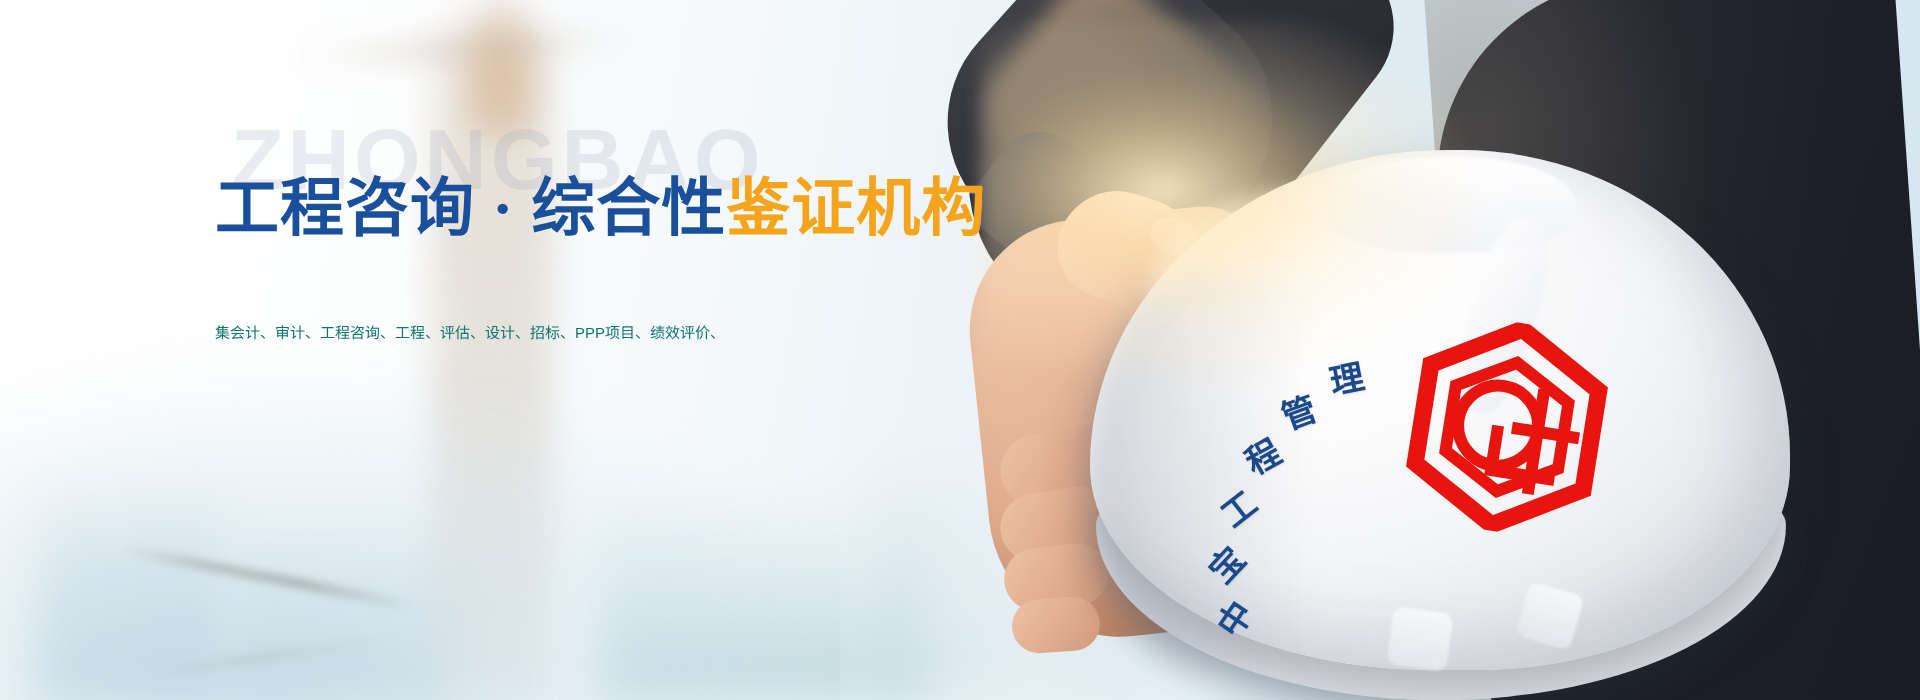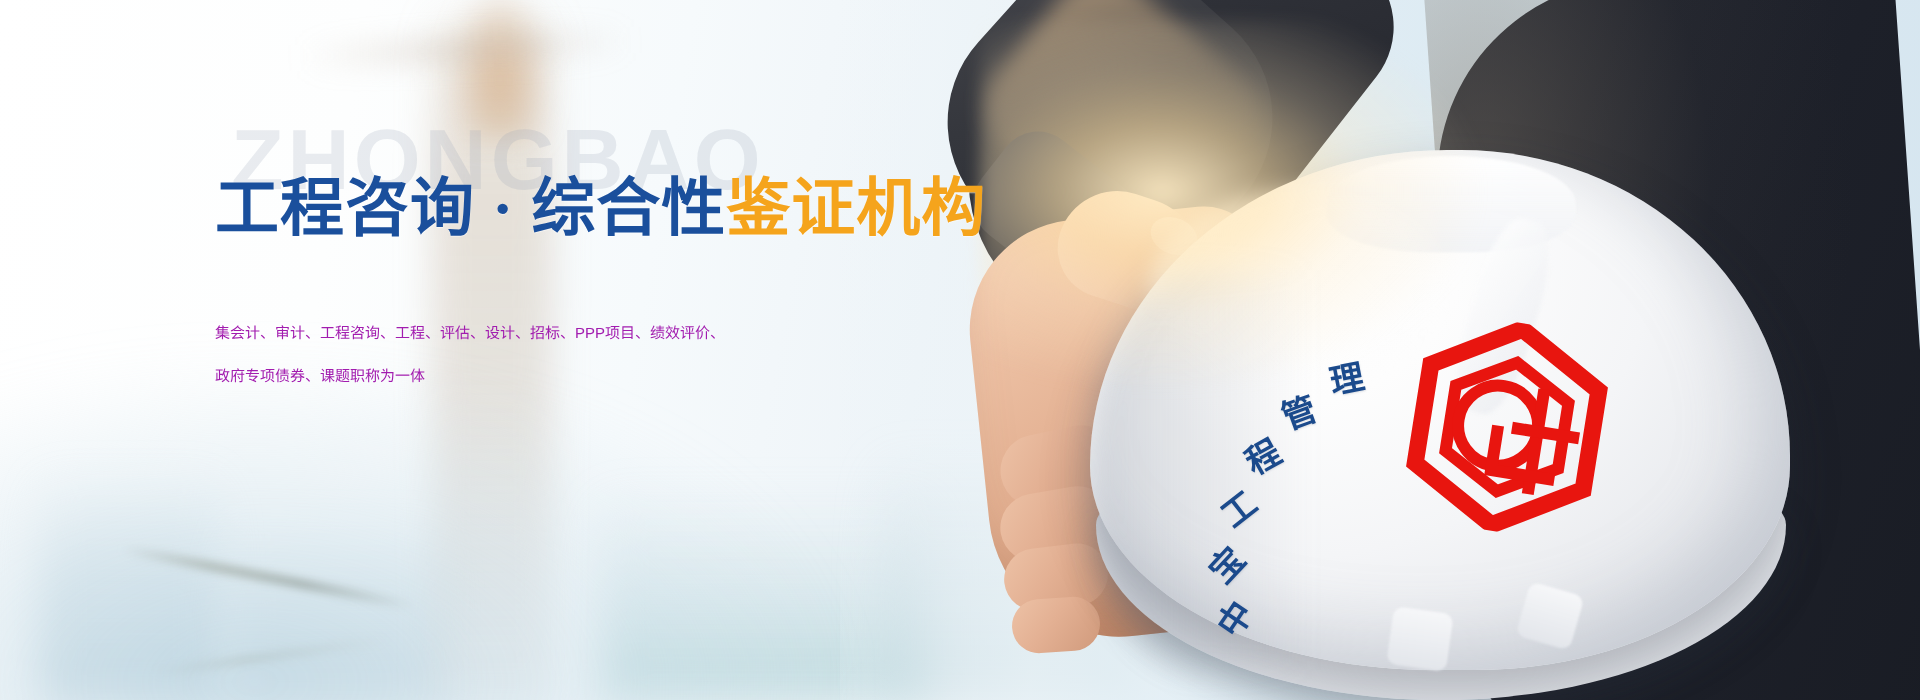--- a/index.html
+++ b/index.html
@@ -226,21 +226,21 @@
   .headline .hl-line{
     font-size:64px;font-weight:700;line-height:1.28;
     letter-spacing:1px;white-space:nowrap;
     font-family:Liberation Serif, serif;
     text-shadow:0 1px 1px rgba(255,255,255,.55);
   }
   .hl-blue{color:#1a4f9c;}
   .hl-accent{color:#f5a41c;}
   .desc{
     position:absolute;left:0;top:312px;width:600px;
-    font-size:15px;color:#a21caf;line-height:2.85;
+    font-size:15px;color:#0f766e;line-height:2.85;
     font-family:"Liberation Sans","DejaVu Sans",sans-serif;
   }
   .desc div{white-space:nowrap;}
   .cta{
     position:absolute;left:57px;top:497px;
     width:160px;height:46px;
     background:#1254a0;color:#ffffff;
     border:none;border-radius:4px;
     font-size:15px;font-weight:400;letter-spacing:1px;
     font-family:"Liberation Sans","DejaVu Sans",sans-serif;
@@ -327,18 +327,17 @@
     <div class="watermark">ZHONGBAO</div>
 
     <div class="headline">
       <div class="hl-line">
         <span class="hl-blue">工程咨询 · 综合性</span><span class="hl-accent">鉴证机构</span>
       </div>
     </div>
 
     <div class="desc">
       <div>集会计、审计、工程咨询、工程、评估、设计、招标、PPP项目、绩效评价、</div>
-      <div>政府专项债券、课题职称为一体</div>
     </div>
 
 
   </div>
 </div>
 
 </body></html>

